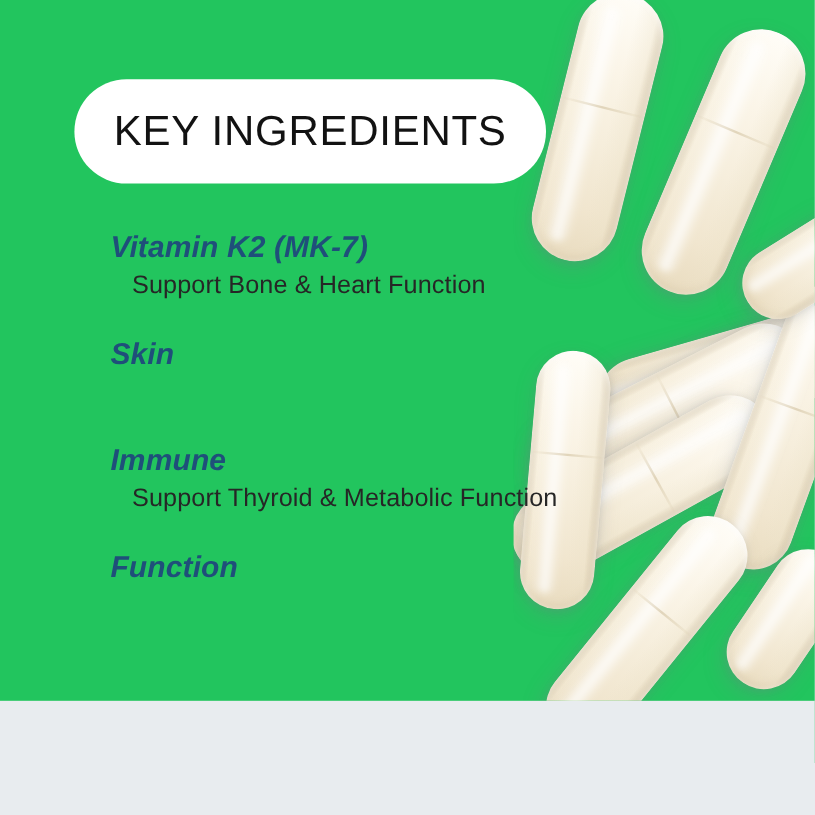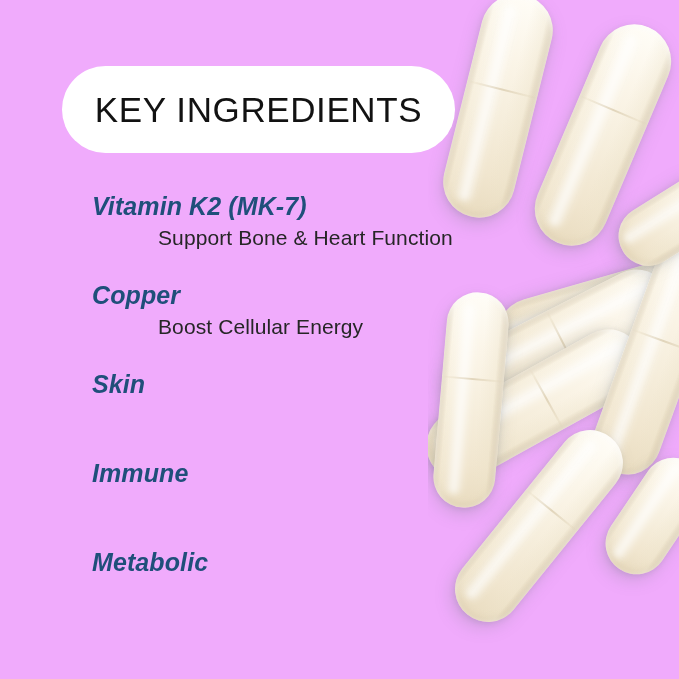--- a/index.html
+++ b/index.html
@@ -8,22 +8,22 @@
     font-family:"Liberation Sans", sans-serif;
     background:#e8ecef;
     overflow:hidden;
     position:relative;
   }
 
   #stage {
     position:absolute;
     inset:0;
     width:679px;
-    height:679px;
-    background:#f0abfc;
+    height:584px;
+    background:#22c55e;
     overflow:hidden;
   }
 
   
   #capsule-area {
     position:absolute;
     left:428px; top:0;
     width:251px; height:679px;
     overflow:hidden;
   }
@@ -119,21 +119,20 @@
     white-space:nowrap;
   }
   .ingredient-desc {
     position:absolute;
     left:110px; top:46px;
     font-size:21px;
     font-weight:400;
     color:#262626;
     letter-spacing:0.1px;
     white-space:nowrap;
-    margin-left:48px;
   }
 </style>
 </head>
 <body>
 
 <div id="stage">
 
   <div id="capsule-area">
     <div class="capsule" style="left:34px; top:-8px; width:72px; height:228px; transform:rotate(14deg); --seam:42%;"></div>
     <div class="capsule" style="left:138px; top:18px; width:74px; height:234px; transform:rotate(23deg); --seam:38%;"></div>
@@ -151,32 +150,29 @@
     <span id="title-text">KEY INGREDIENTS</span>
   </div>
 
   <div id="ingredient-list">
 
     <div class="ingredient-item">
       <div class="ingredient-name">Vitamin K2 (MK-7)</div>
       <div class="ingredient-desc">Support Bone &amp; Heart Function</div>
     </div>
 
-    <div class="ingredient-item">
-      <div class="ingredient-name">Copper</div>
-      <div class="ingredient-desc">Boost Cellular Energy</div>
-    </div>
 
     <div class="ingredient-item">
       <div class="ingredient-name">Skin</div>
     </div>
 
     <div class="ingredient-item">
       <div class="ingredient-name">Immune</div>
+      <div class="ingredient-desc">Support Thyroid &amp; Metabolic Function</div>
     </div>
 
     <div class="ingredient-item">
-      <div class="ingredient-name">Metabolic</div>
+      <div class="ingredient-name">Function</div>
     </div>
 
   </div>
 
 </div>
 
 </body></html>

